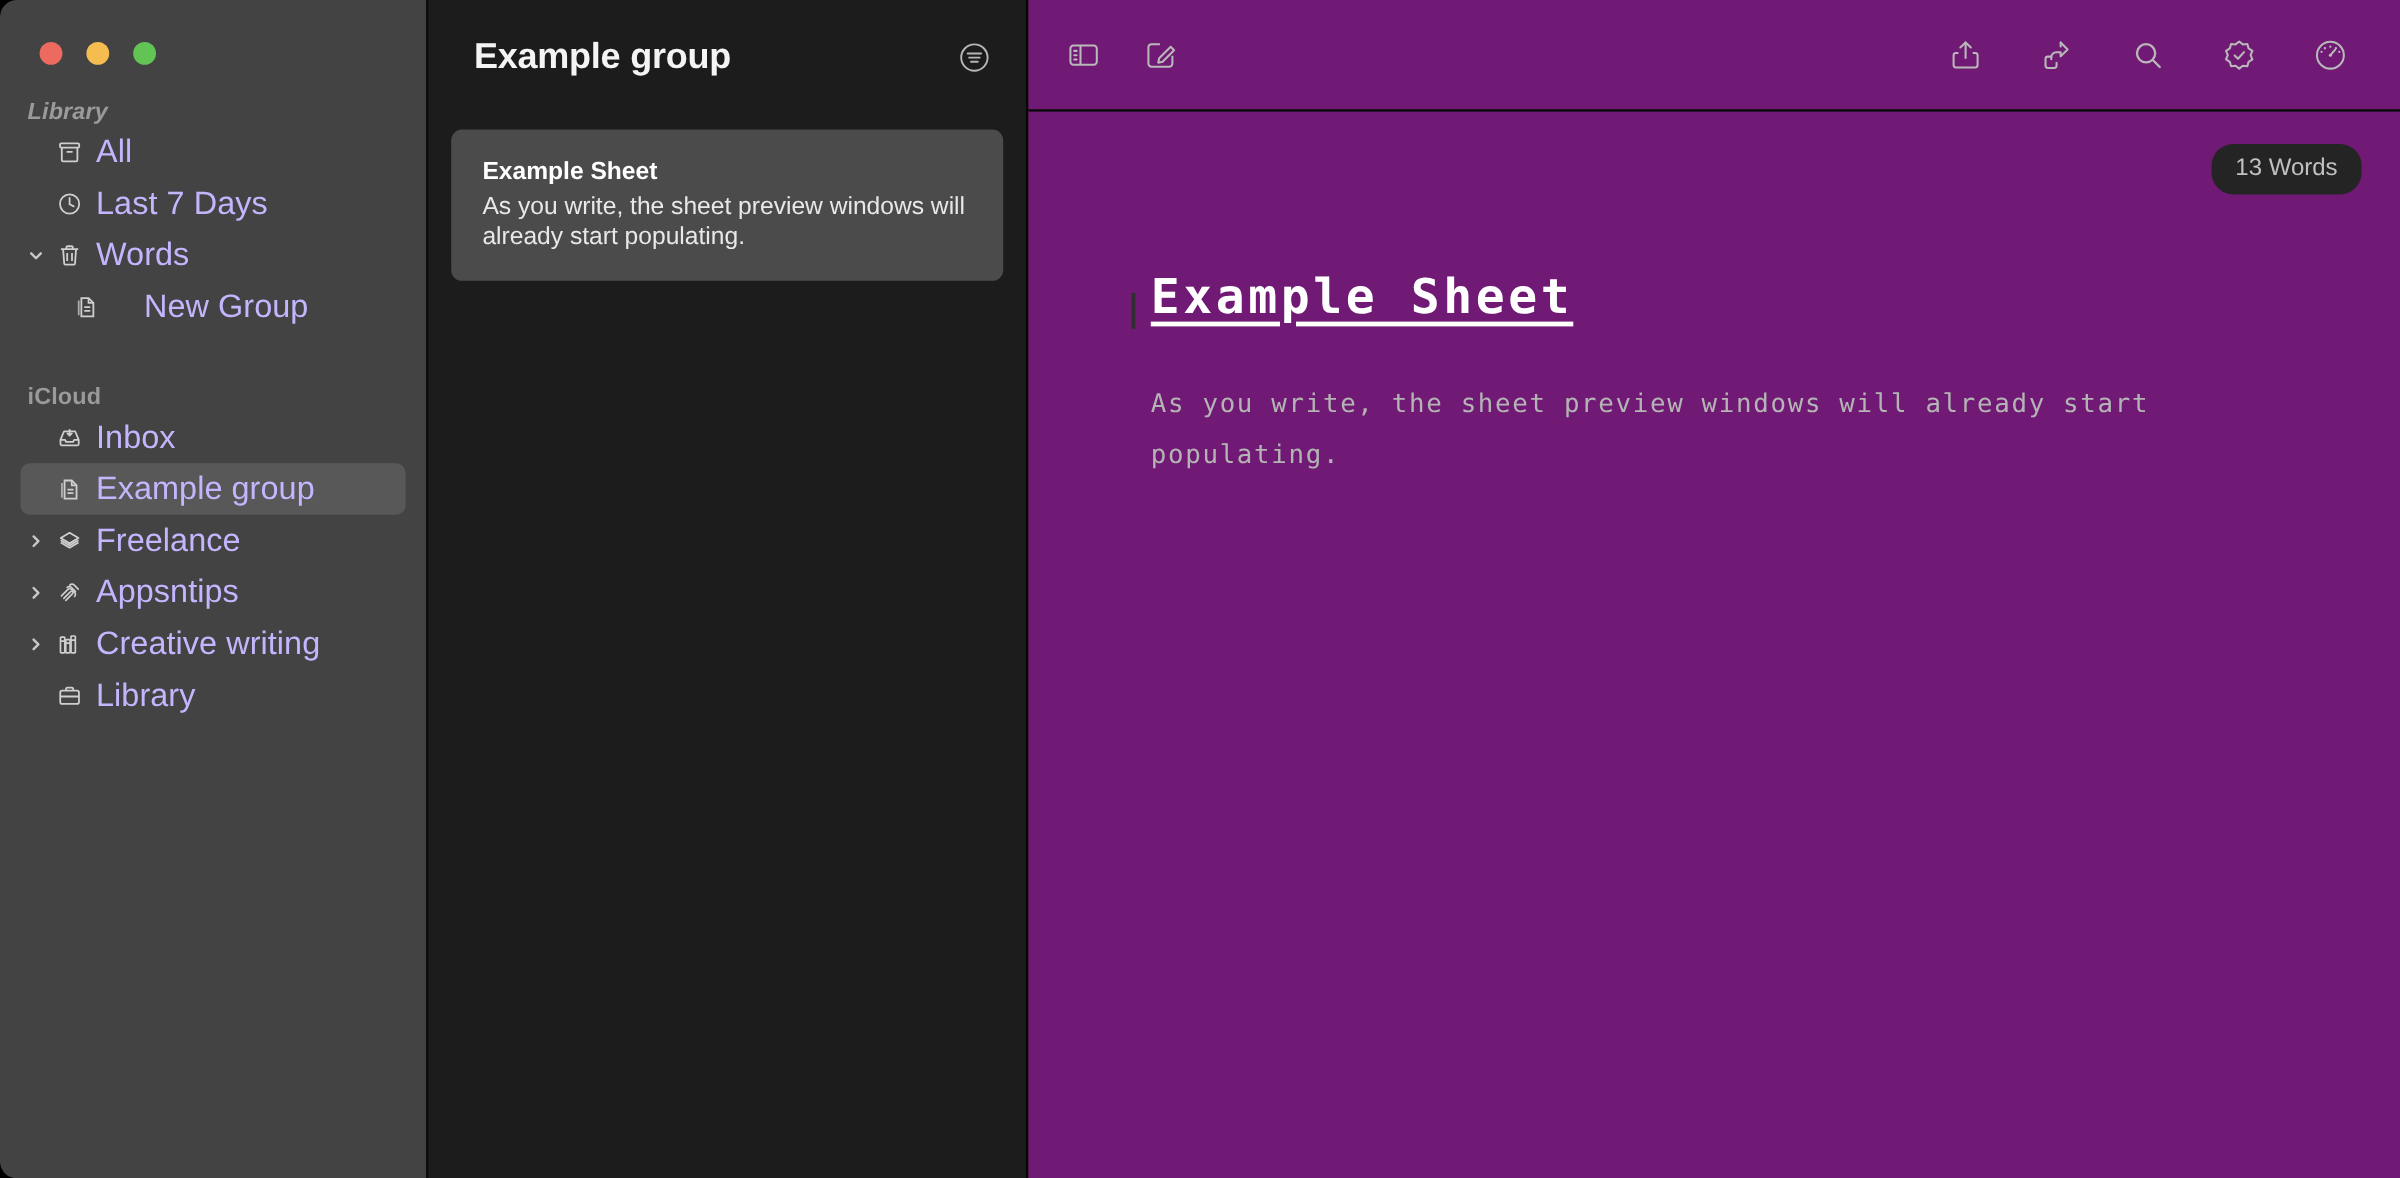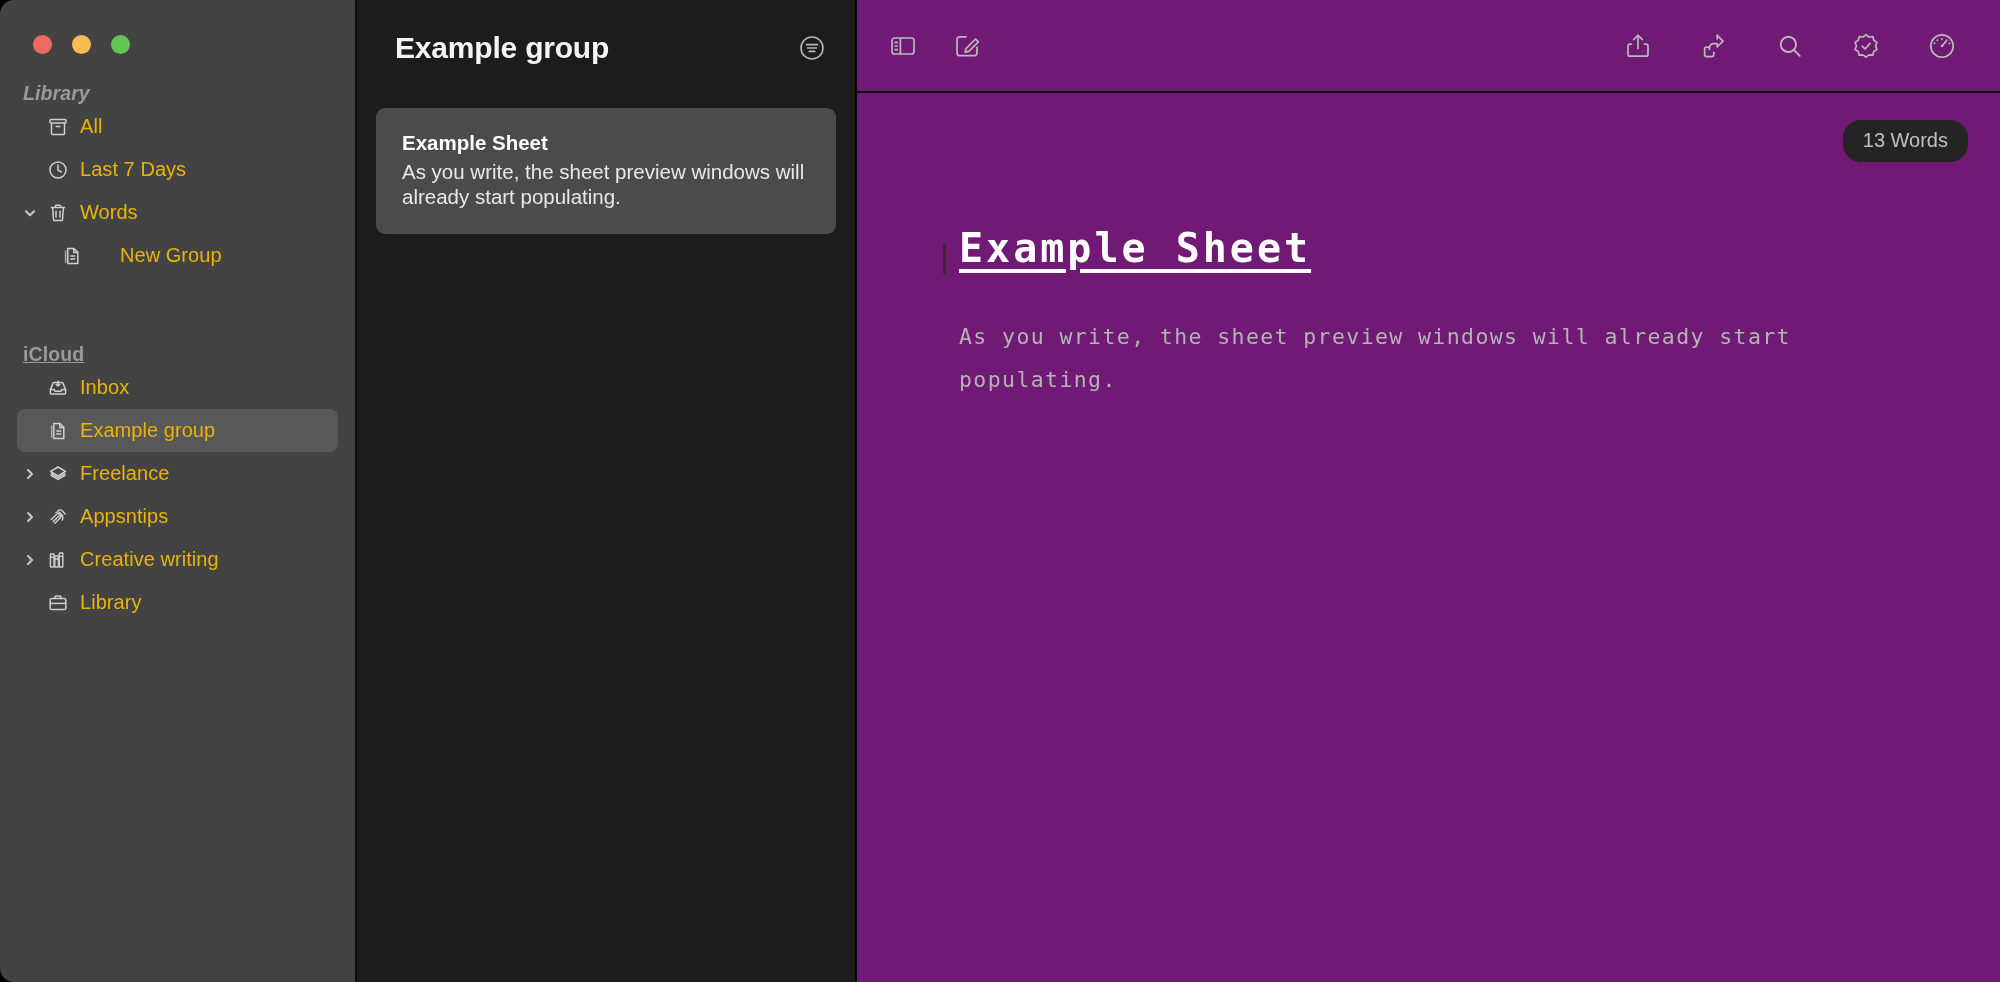--- a/index.html
+++ b/index.html
@@ -56,21 +56,21 @@
   .section-label {
     color: #9a9a9a;
     font-size: 19.5px;
     font-weight: 600;
     letter-spacing: 0.1px;
     padding: 0 0 0 23px;
     margin: 0;
     user-select: none;
   }
   .lib-label { margin-top: 30px; font-style: italic; }
-  .icloud-label { margin-top: 66px; text-decoration: underline; }
+  .icloud-label { margin-top: 43px; }
 
   .nav-list { margin: 0; padding: 0; list-style: none; }
 
   .nav-row {
     position: relative;
     display: flex;
     align-items: center;
     height: 43px;
     margin: 0 17px;
     padding: 0;
@@ -96,22 +96,22 @@
     flex: 0 0 30px;
     display: flex;
     align-items: center;
     justify-content: center;
     color: #cfcfcf;
     margin-right: 7px;
   }
   .nav-icon svg { display: block; }
 
   .nav-label {
-    color: #eab308;
-    font-size: 20px;
+    color: #c4b5fd;
+    font-size: 27px;
     font-weight: 400;
     letter-spacing: 0.05px;
     white-space: nowrap;
   }
 
   .nav-row.indent { padding-left: 40px; gap: 26px; }
 
   
   .sheetlist {
     position: relative;

